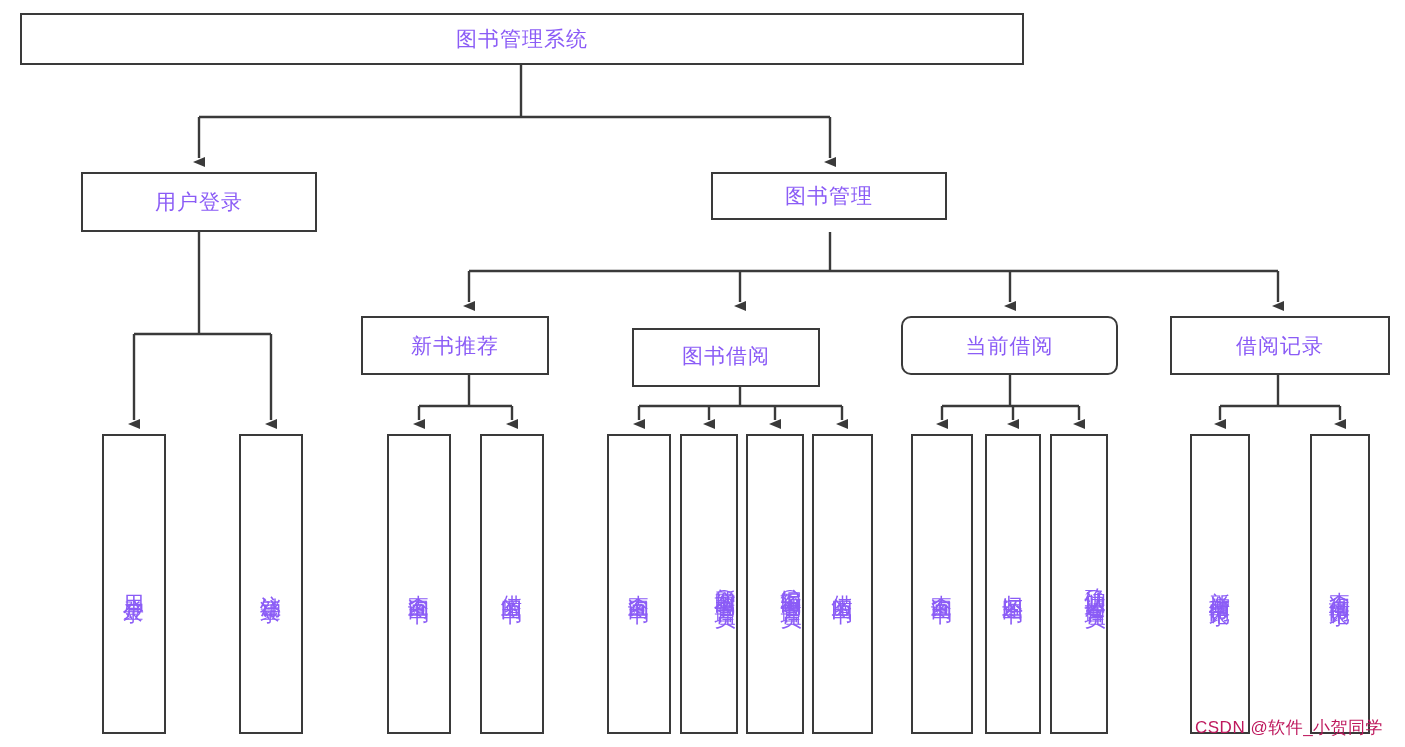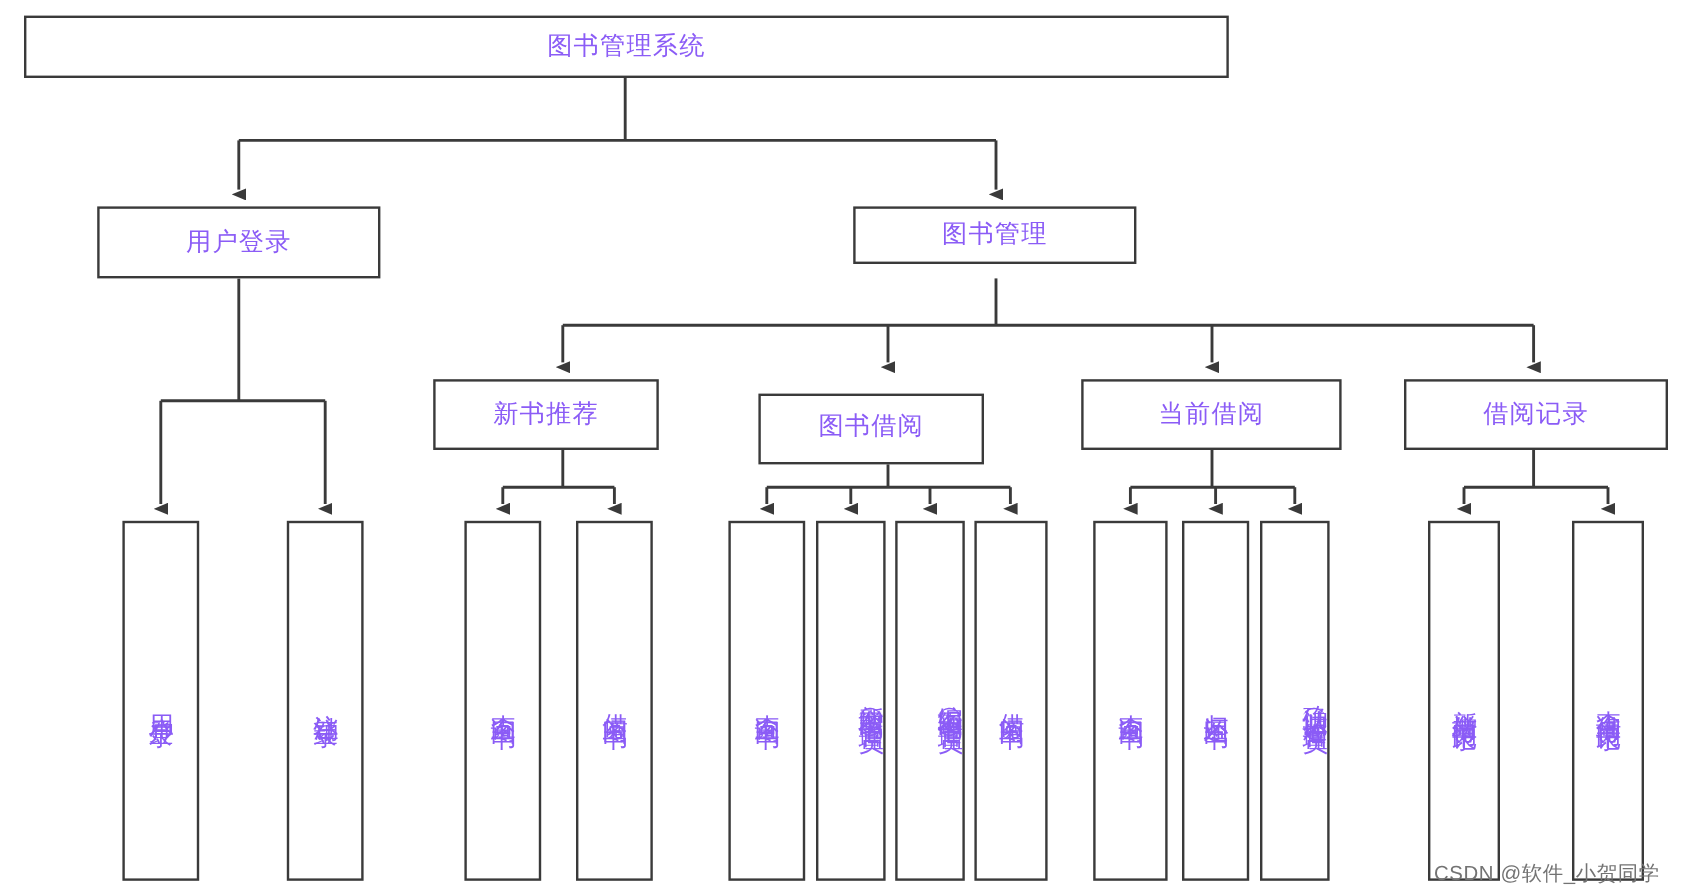--- a/index.html
+++ b/index.html
@@ -50,21 +50,21 @@
     position: absolute;
     left: 0;
     top: 0;
     width: 1405px;
     height: 747px;
     pointer-events: none;
   }
   .watermark {
     position: absolute;
     font-size: 17px;
-    color: #737373;
+    color: #be185d;
     white-space: nowrap;
     letter-spacing: 0.5px;
   }
 </style>
 </head>
 <body>
 
 <div id="canvas">
 
   <svg class="wires" viewBox="0 0 1405 747">
@@ -131,21 +131,21 @@
       </div>
     </div>
 
   <div id="level3-host">
       <div class="node node-h" style="left: 361px; top: 316px; width: 188px; height: 59px;">
         <span class="node-label">新书推荐</span>
       </div>
       <div class="node node-h" style="left: 632px; top: 328px; width: 188px; height: 59px; font-family: Liberation Mono, monospace;">
         <span class="node-label">图书借阅</span>
       </div>
-      <div class="node node-h" style="left: 901px; top: 316px; width: 217px; height: 59px;">
+      <div class="node node-h" style="left: 901px; top: 316px; width: 217px; height: 59px; border-radius: 10px;">
         <span class="node-label">当前借阅</span>
       </div>
       <div class="node node-h" style="left: 1170px; top: 316px; width: 220px; height: 59px; justify-content: center;">
         <span class="node-label">借阅记录</span>
       </div>
     </div>
 
   <div id="leaves-host">
       <div class="node node-v" style="left: 102px; top: 434px; width: 64px; height: 300px;">
         <span class="node-label">用户登录</span>

